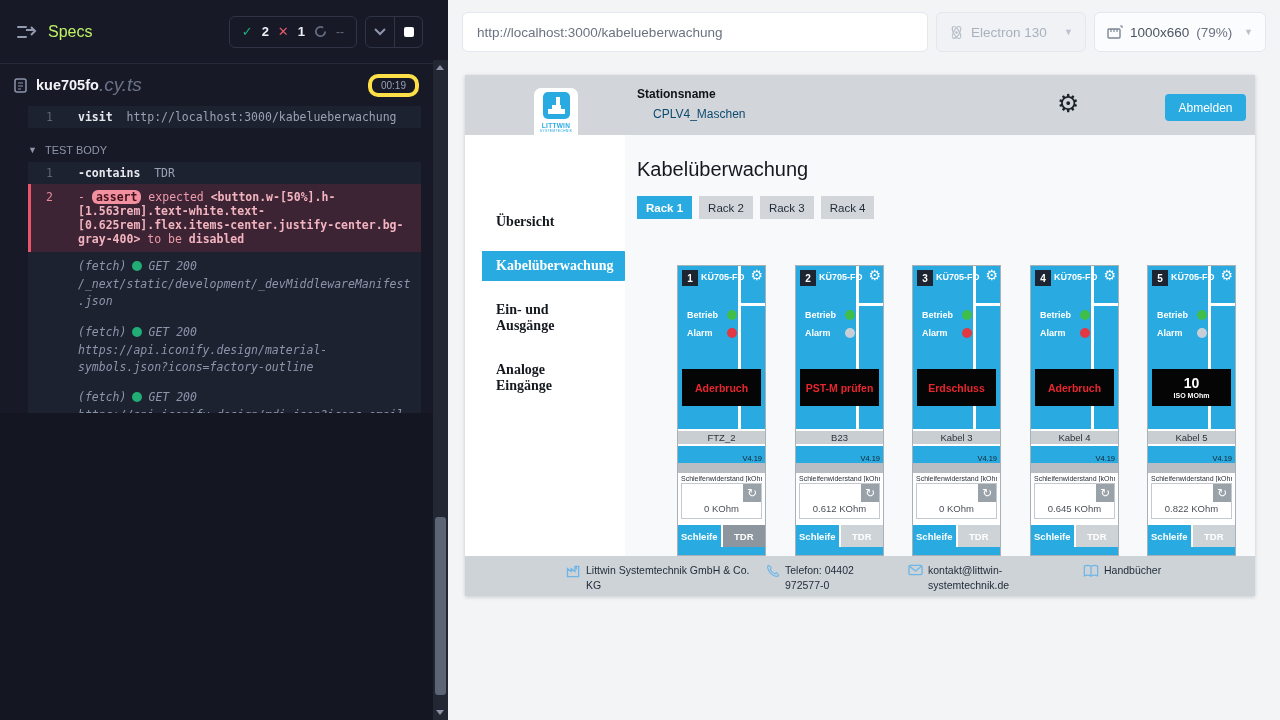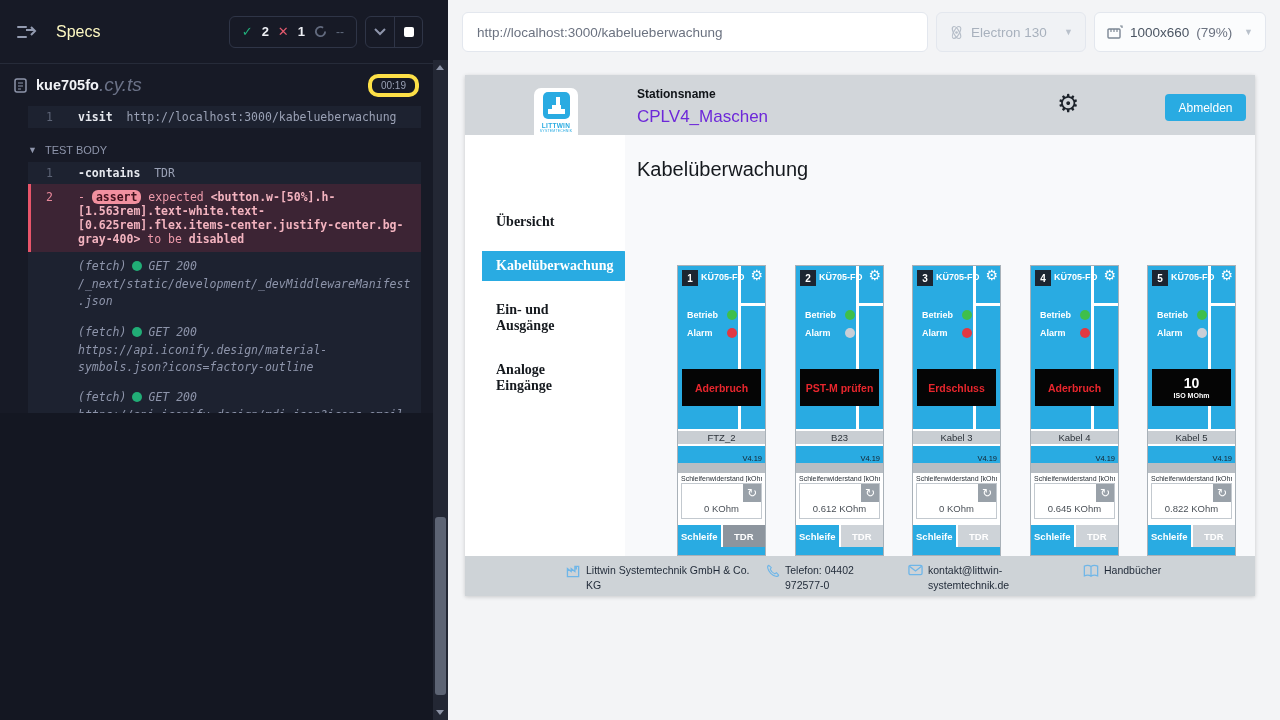--- a/index.html
+++ b/index.html
@@ -6,21 +6,21 @@
   html,body { width:1280px; height:720px; overflow:hidden; background:#f3f4f6;
               font-family:"Liberation Sans", sans-serif; }
   #root { position:relative; width:1280px; height:720px; }
 
   
   #reporter { position:absolute; left:0; top:0; width:448px; height:720px;
               background:#171a26; color:#c9cdda; }
   .rep-inner { position:absolute; left:0; top:0; right:15px; bottom:0; display:flex; flex-direction:column; }
   .rep-header { height:64px; display:flex; align-items:center; padding:0 10px 0 16px;
                 border-bottom:1px solid #262b39; }
-  .rep-title { color:#fef9c3; font-size:16px; margin-left:18px; }
+  .rep-title { color:#bef264; font-size:16px; margin-left:10px; }
   .rep-spacer { flex:1; }
   .stats-box { display:flex; align-items:center; gap:9px; border:1px solid #2f3547;
                border-radius:6px; height:32px; padding:0 12px; }
   .stat-pass { color:#21b07c; font-size:13px; }
   .stat-fail { color:#e45a6e; font-size:13px; }
   .stat-num { color:#eef0f5; font-size:13px; font-weight:bold; }
   .stat-dash { color:#626a7e; font-size:12px; }
   .ctrl-box { display:flex; border:1px solid #2f3547; border-radius:6px; height:32px; margin-left:8px; }
   .ctrl-btn { width:28px; display:flex; align-items:center; justify-content:center; cursor:pointer; }
   .ctrl-btn + .ctrl-btn { border-left:1px solid #2f3547; }
@@ -76,21 +76,21 @@
   .app-header { position:absolute; left:0; top:0; right:0; height:60px; background:#d2d6da; }
   .logo-box { position:absolute; left:69px; top:13px; width:44px; height:54px; background:#fff;
               border-radius:7px; display:flex; flex-direction:column; align-items:center; padding-top:4px; z-index:5; }
   .logo-tile { width:27px; height:27px; background:#29abe2; border-radius:5px; position:relative; }
   .logo-tile .b1 { position:absolute; left:5px; bottom:5px; width:17px; height:5px; background:#fff; }
   .logo-tile .b2 { position:absolute; left:9px; bottom:10px; width:9px; height:4px; background:#fff; }
   .logo-tile .b3 { position:absolute; left:13px; bottom:14px; width:4px; height:8px; background:#fff; }
   .logo-t1 { font-size:6.5px; font-weight:bold; color:#29abe2; margin-top:3px; letter-spacing:.3px; }
   .logo-t2 { font-size:3.5px; color:#29abe2; letter-spacing:.2px; }
   .station-label { position:absolute; left:172px; top:12px; font-size:12px; font-weight:bold; color:#101418; }
-  .station-value { position:absolute; left:172px; top:32px; font-size:17px; color:#6d28d9; }
+  .station-value { position:absolute; left:188px; top:32px; font-size:12px; color:#0c4a6e; }
   .hdr-gear { position:absolute; left:592px; top:14px; font-size:25px; color:#1d232b;
               background:none; border:none; cursor:pointer; font-family:"DejaVu Sans",sans-serif; }
   .logout-btn { position:absolute; left:700px; top:19px; width:81px; height:27px; background:#29abe2;
                 color:#fff; border:none; border-radius:4px; font-size:12px; cursor:pointer; }
 
   .app-sidebar { position:absolute; left:0; top:60px; width:160px; bottom:40px; background:#fff; }
   .nav-item { position:relative; margin:14px 17px; padding:7px 14px; font-size:14px; font-weight:bold;
               color:#15191e; cursor:pointer;font-family:Liberation Serif, serif; }
   .nav-item.active { background:#29abe2; color:#fff; border-radius:0 999px 999px 0; width:156px; }
   .app-main { position:absolute; left:160px; top:60px; right:0; bottom:40px; background:#f8f9fb; }
@@ -305,20 +305,34 @@
 
       <div class="app-sidebar" style="padding-top:58px;">
           <div class="nav-item"><span>Übersicht</span></div>
           <div class="nav-item active"><span>Kabelüberwachung</span></div>
           <div class="nav-item"><span>Ein- und Ausgänge</span></div>
           <div class="nav-item"><span>Analoge Eingänge</span></div>
         </div>
 
       <div class="app-main"></div>
       <div class="main-title">Kabelüberwachung</div>
+      <div class="racks-row">
+          <button class="rack-tab active">
+            <span>Rack 1</span>
+          </button>
+          <button class="rack-tab">
+            <span>Rack 2</span>
+          </button>
+          <button class="rack-tab">
+            <span>Rack 3</span>
+          </button>
+          <button class="rack-tab">
+            <span>Rack 4</span>
+          </button>
+        </div>
       <div>
           <div class="card" style="left: 212px;">
     <div class="card-vline"></div>
     <div class="card-hline"></div>
     <span class="card-num">1</span>
     <span class="card-model">KÜ705-FO</span>
     <button class="card-gear">⚙</button>
     <div class="led-row r1">
       <span class="led-label">Betrieb</span>
       <span class="led led-green"></span>

